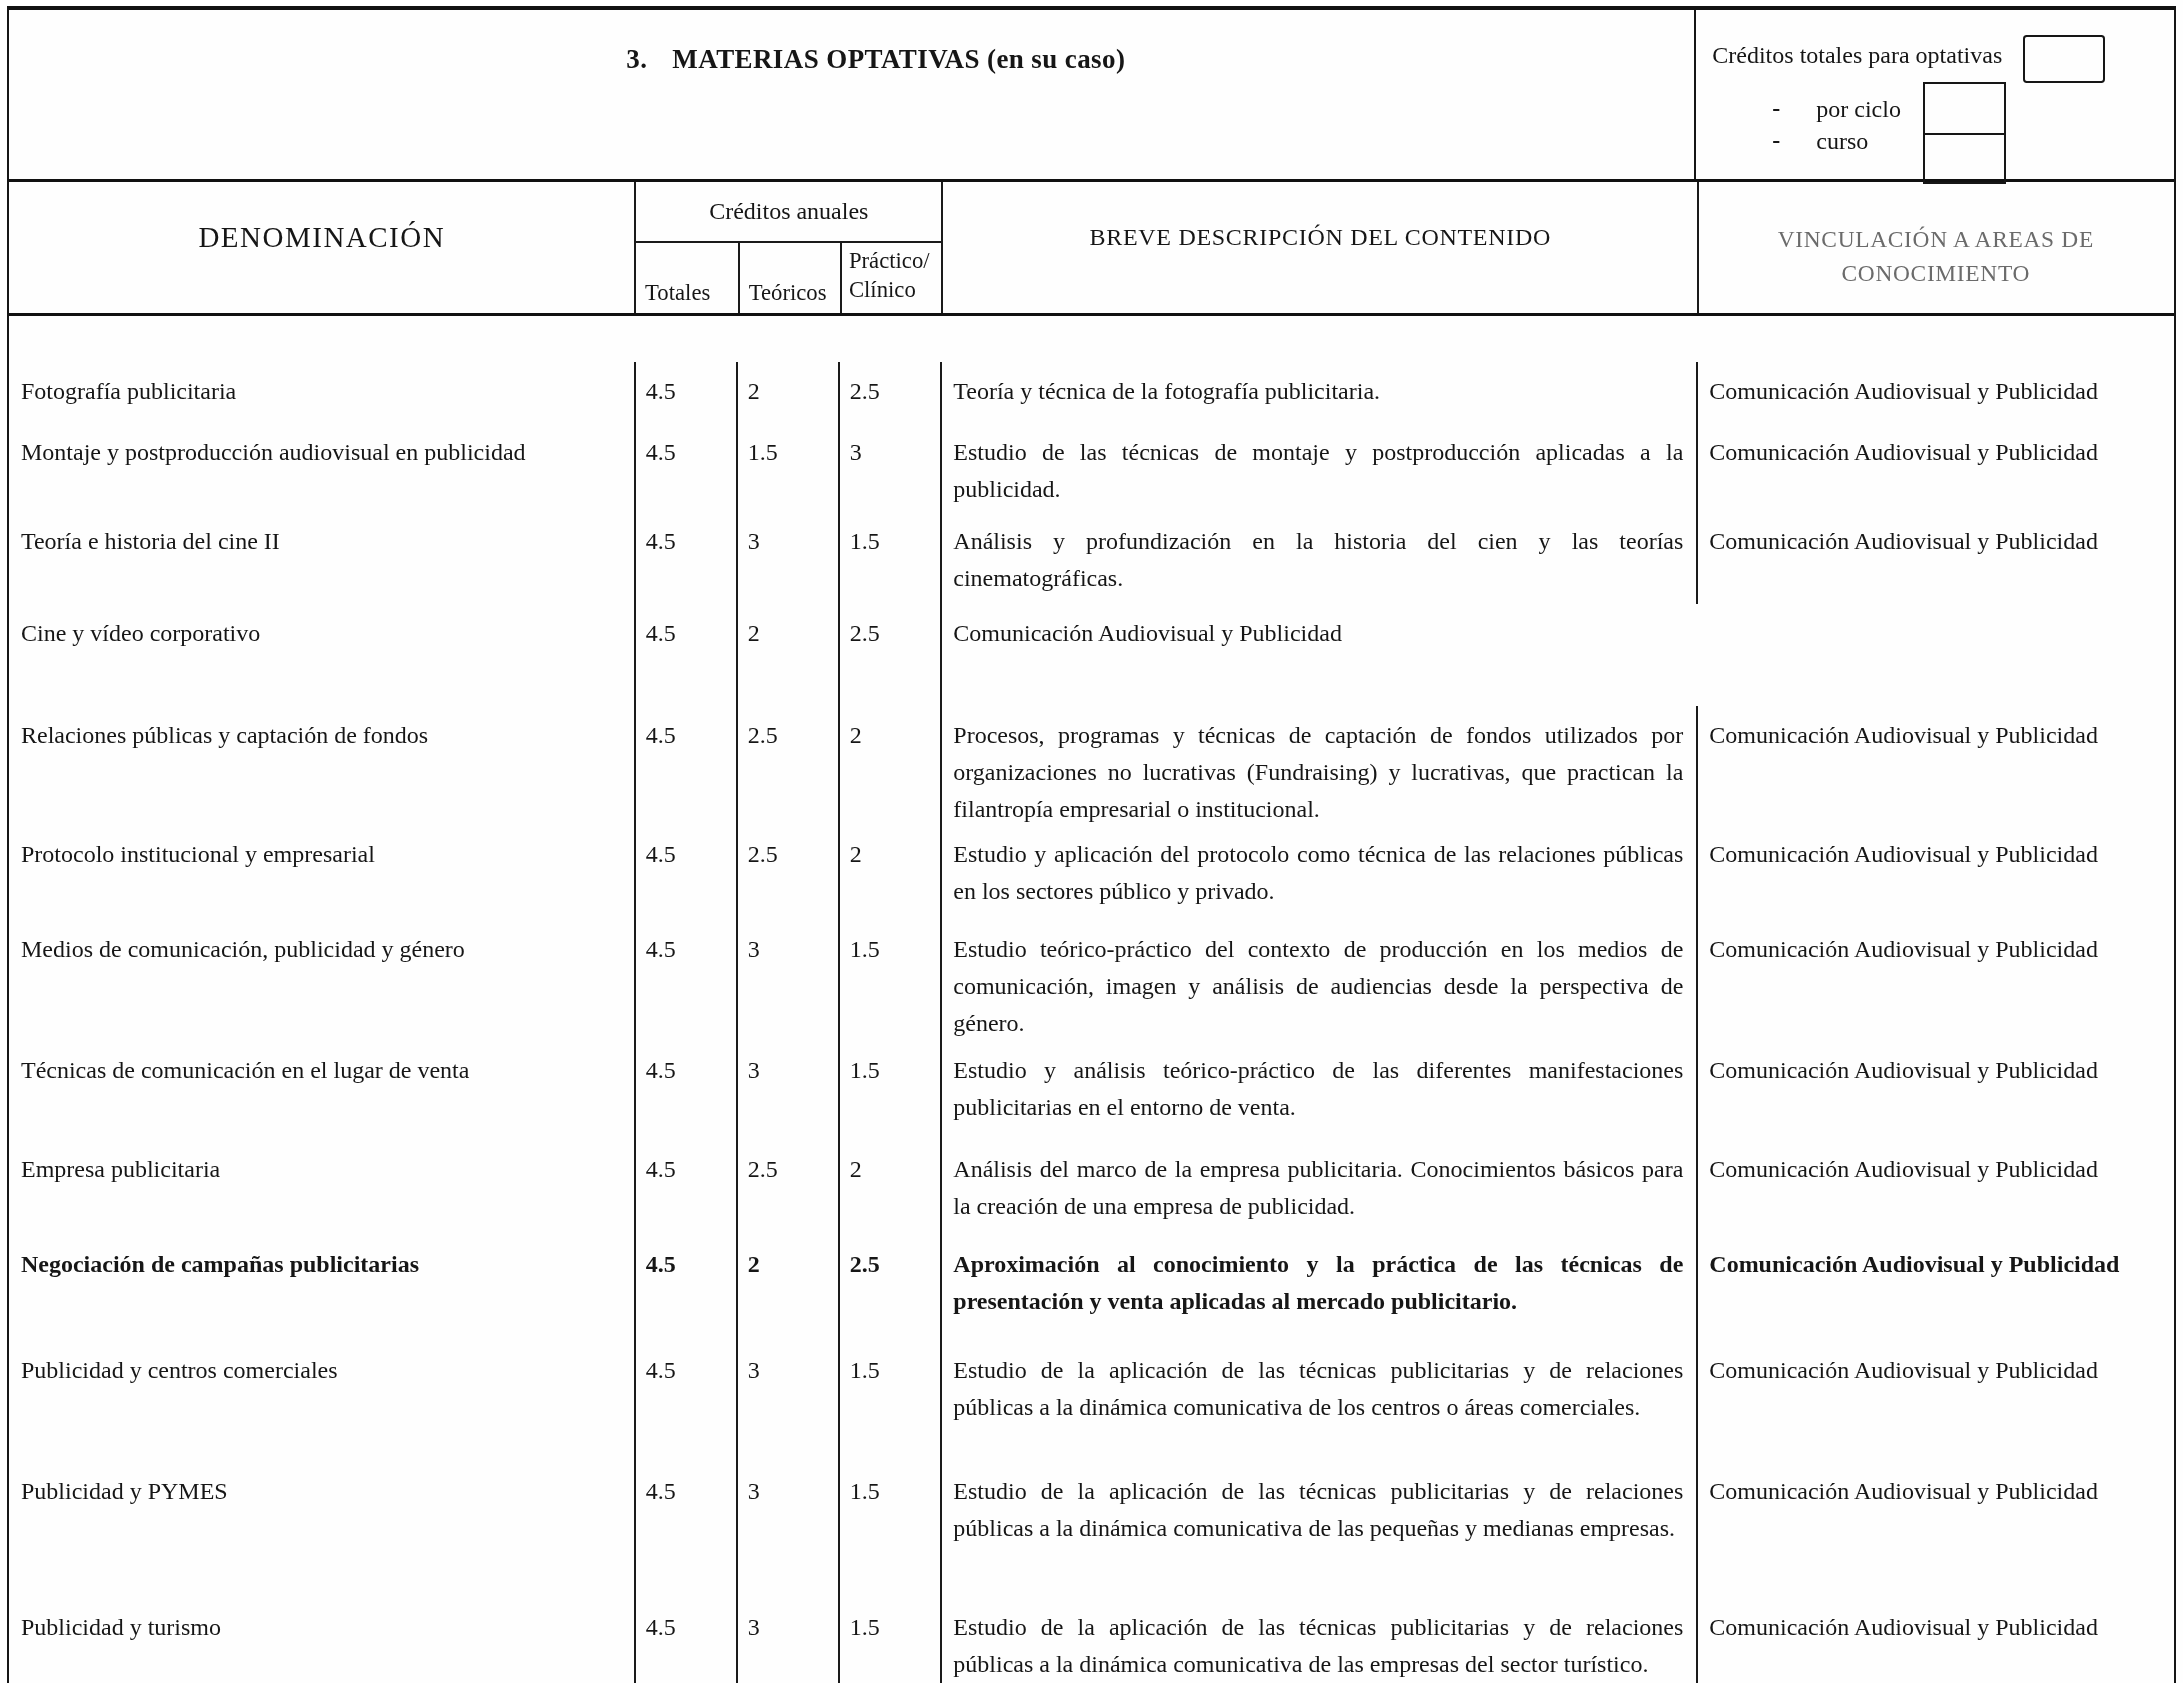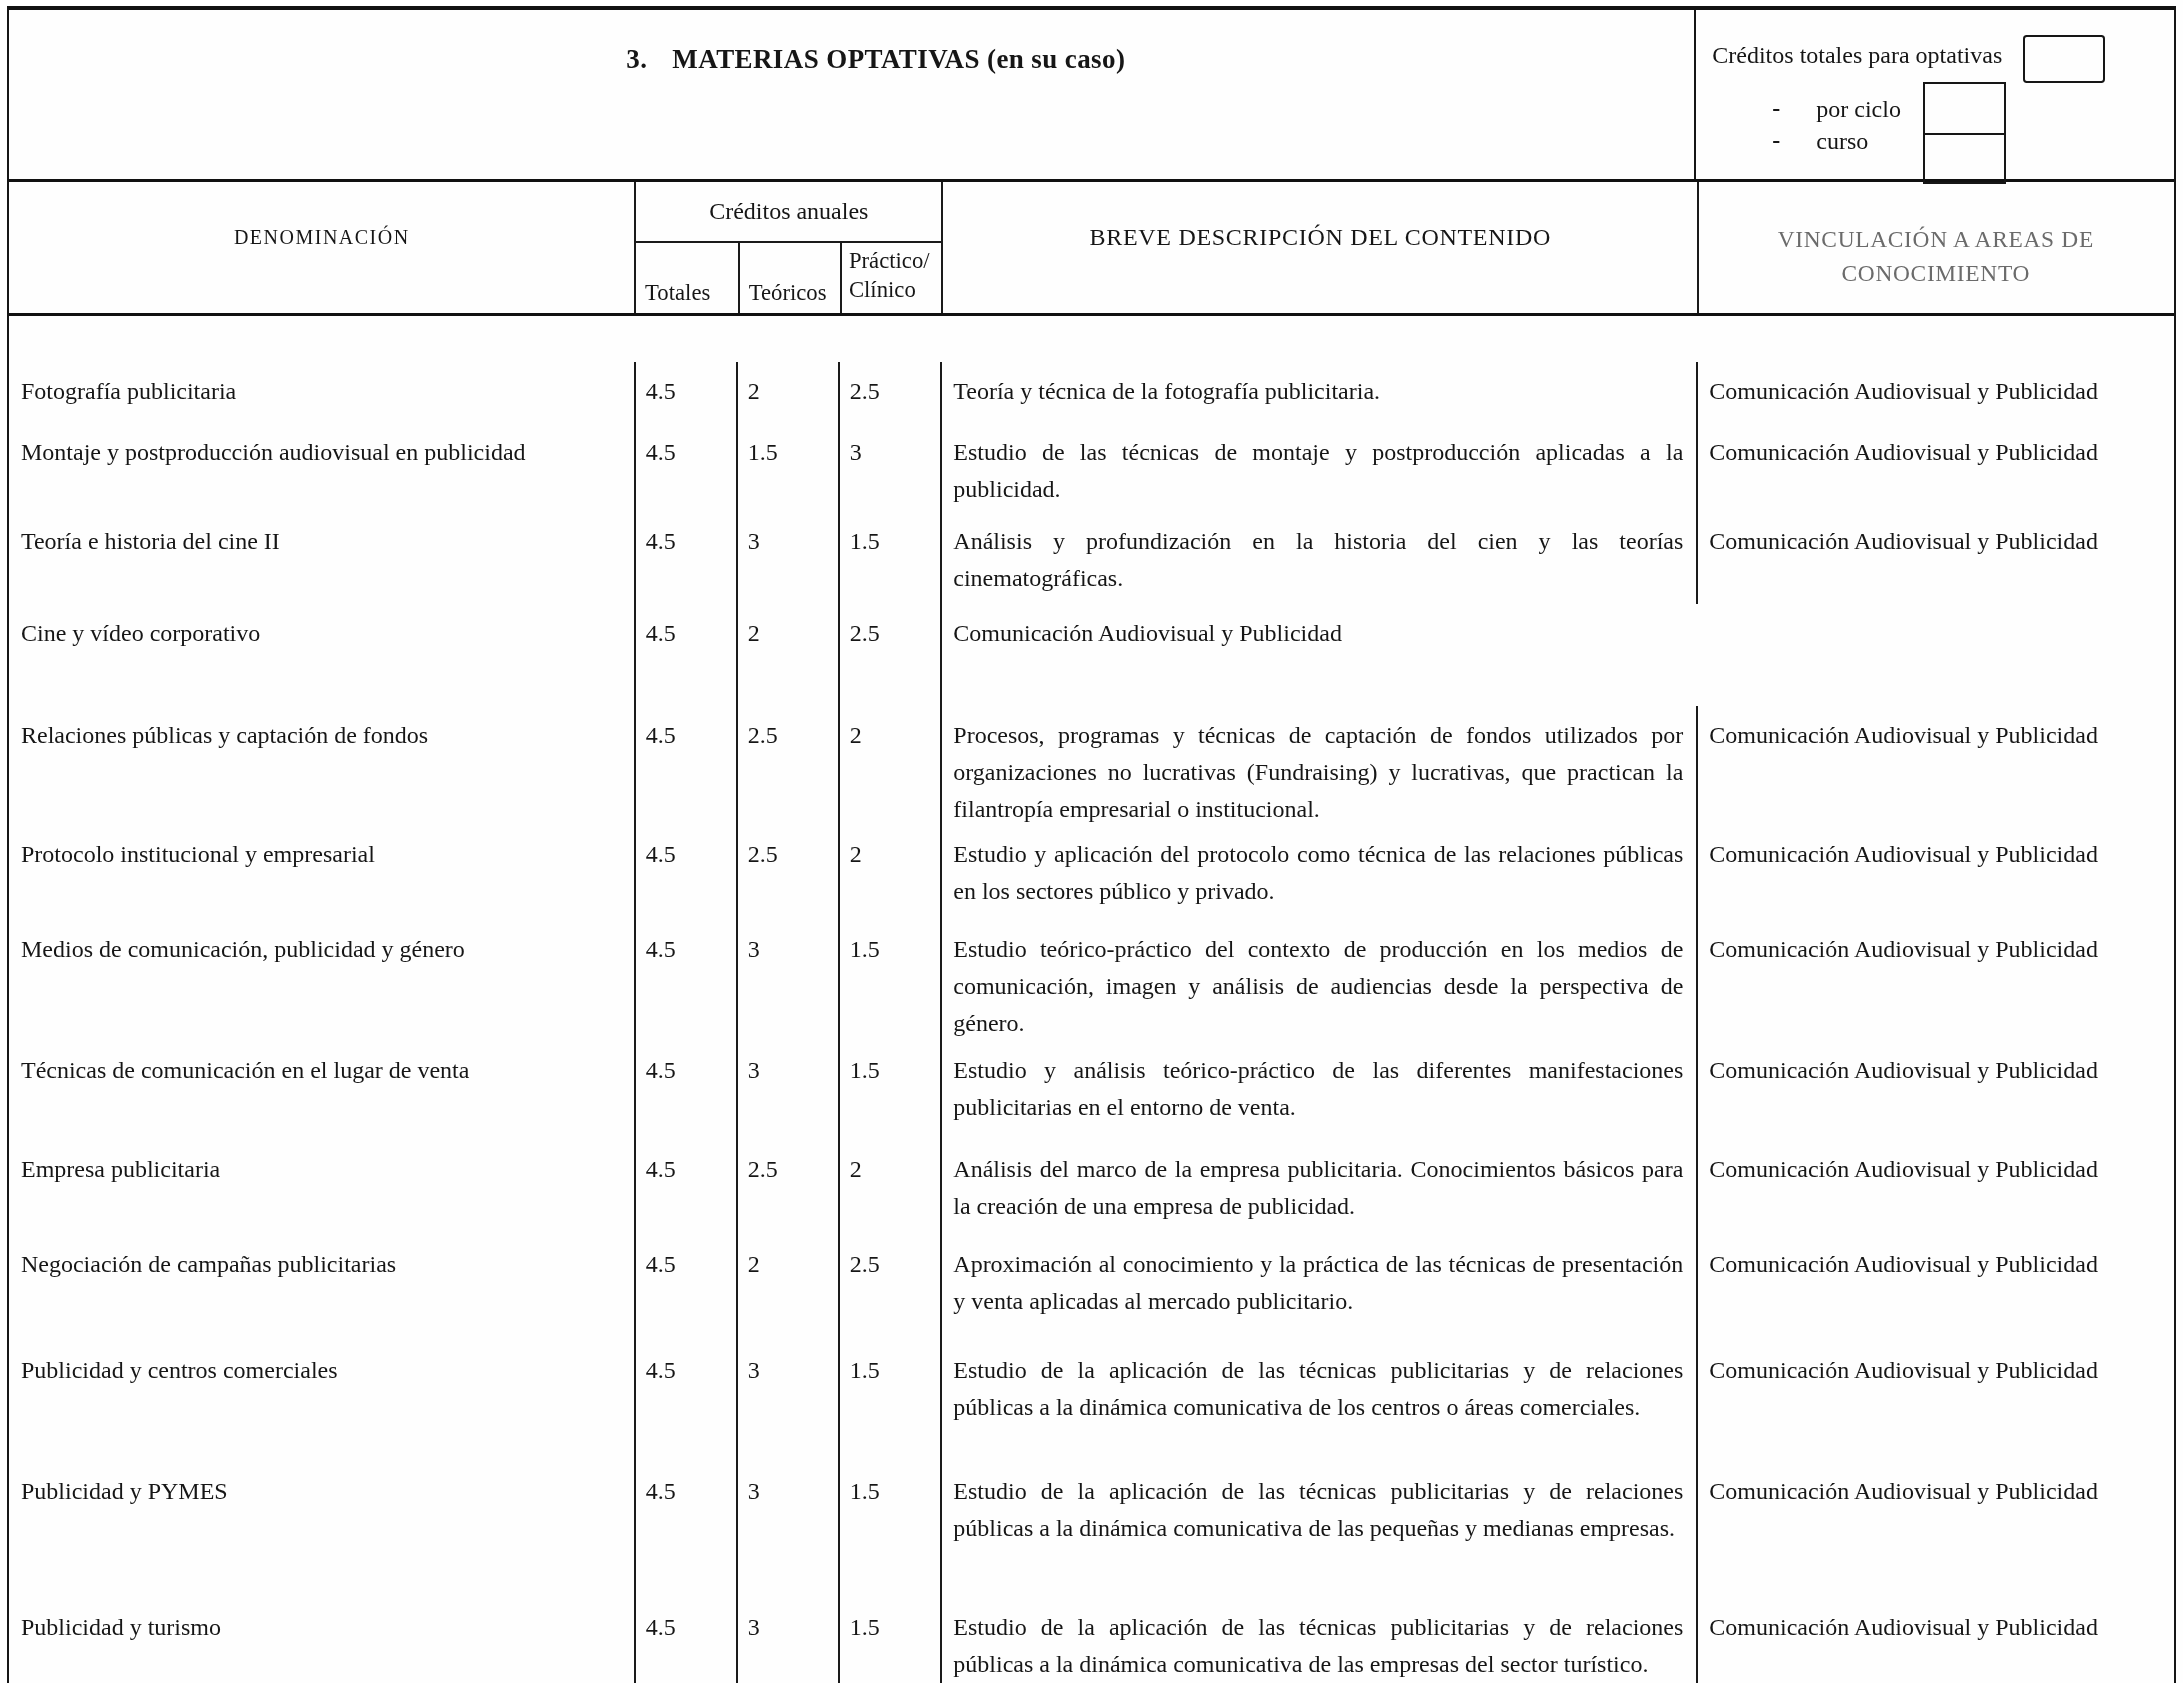--- a/index.html
+++ b/index.html
@@ -19,21 +19,21 @@
   .credits-box-total { position:absolute; left:327px; top:25px; width:82px; height:48px; border:2.2px solid #161616; border-radius:3.7px; }
   .cycle-course-boxes { position:absolute; left:227px; top:72px; width:83px; height:102px; border:2.2px solid #161616; }
   .cycle-course-boxes .divider { position:absolute; left:-0.7px; right:-0.7px; top:50%; border-top:2.2px solid #161616; }
   .dash { position:absolute; left:76px; font-weight:bold; }
   .dash.d1 { top:85px; } .dash.d2 { top:117px; }
   .bullet-label { position:absolute; left:120px; }
   .bullet-label.b1 { top:86px; } .bullet-label.b2 { top:118px; }
 
   
   .thead { display:flex; height:134px; border-bottom:3.7px solid #111; flex-shrink:0; }
-  .h-denom { width:625px; display:flex; align-items:center; justify-content:center; padding-bottom:19px; font-size:20px; letter-spacing:1.5px; }
+  .h-denom { width:625px; display:flex; align-items:center; justify-content:center; padding-bottom:19px; font-size:29px; letter-spacing:1.5px; }
   .h-cred  { width:307px; border-left:2.2px solid #1a1a1a; display:flex; flex-direction:column; }
   .h-cred-title { height:61px; border-bottom:2.2px solid #1a1a1a; display:flex; align-items:center; justify-content:center; font-size:24px; }
   .h-cred-sub { flex:1; display:flex; }
   .h-sub { width:102px; font-size:22.7px; }
   .h-sub + .h-sub { border-left:2.2px solid #1a1a1a; }
   .h-sub.bottom { display:flex; align-items:flex-end; padding:0 0 7.3px 8.8px; }
   .h-sub.top { padding:4.4px 0 0 7.3px; white-space:pre-line; line-height:1.25; }
   .h-desc { width:756px; border-left:2.2px solid #1a1a1a; display:flex; justify-content:center; padding-top:42px; font-size:24px; letter-spacing:0.7px; }
   .h-vinc { width:475px; border-left:2.2px solid #1a1a1a; display:flex; justify-content:center; text-align:center; padding-top:41px;
             font-size:23.4px; letter-spacing:0.7px; color:#6b6b6b; white-space:pre-line; line-height:1.45; }
@@ -164,21 +164,21 @@
 
   <div class="row" style="height: 95px;">
     <div class="cell c-denom">Empresa publicitaria</div>
     <div class="cell c-num">4.5</div>
     <div class="cell c-num">2.5</div>
     <div class="cell c-num">2</div>
     <div class="cell c-desc">Análisis del marco de la empresa publicitaria. Conocimientos básicos para la creación de una empresa de publicidad.</div>
     <div class="cell c-vinc">Comunicación Audiovisual y Publicidad</div>
   </div>
 
-  <div class="row" style="height: 106px;">
+  <div class="row" style="height: 106px; font-weight: bold;">
     <div class="cell c-denom">Negociación de campañas publicitarias</div>
     <div class="cell c-num">4.5</div>
     <div class="cell c-num">2</div>
     <div class="cell c-num">2.5</div>
     <div class="cell c-desc">Aproximación al conocimiento y la práctica de las técnicas de presentación y venta aplicadas al mercado publicitario.</div>
     <div class="cell c-vinc">Comunicación Audiovisual y Publicidad</div>
   </div>
 
   <div class="row" style="height: 121px;">
     <div class="cell c-denom">Publicidad y centros comerciales</div>

